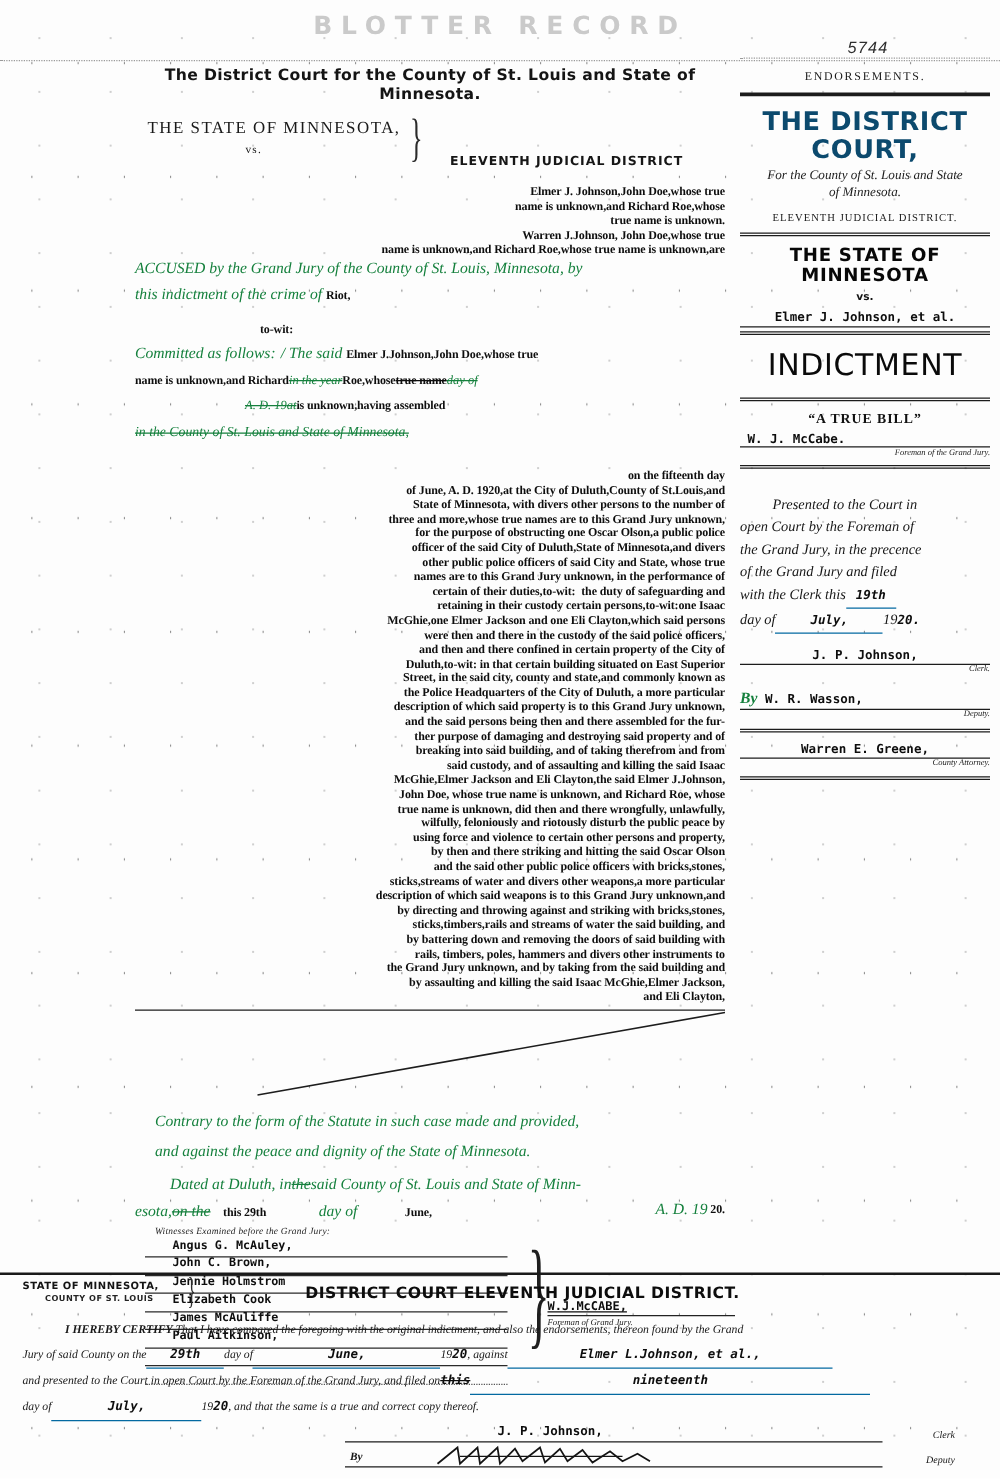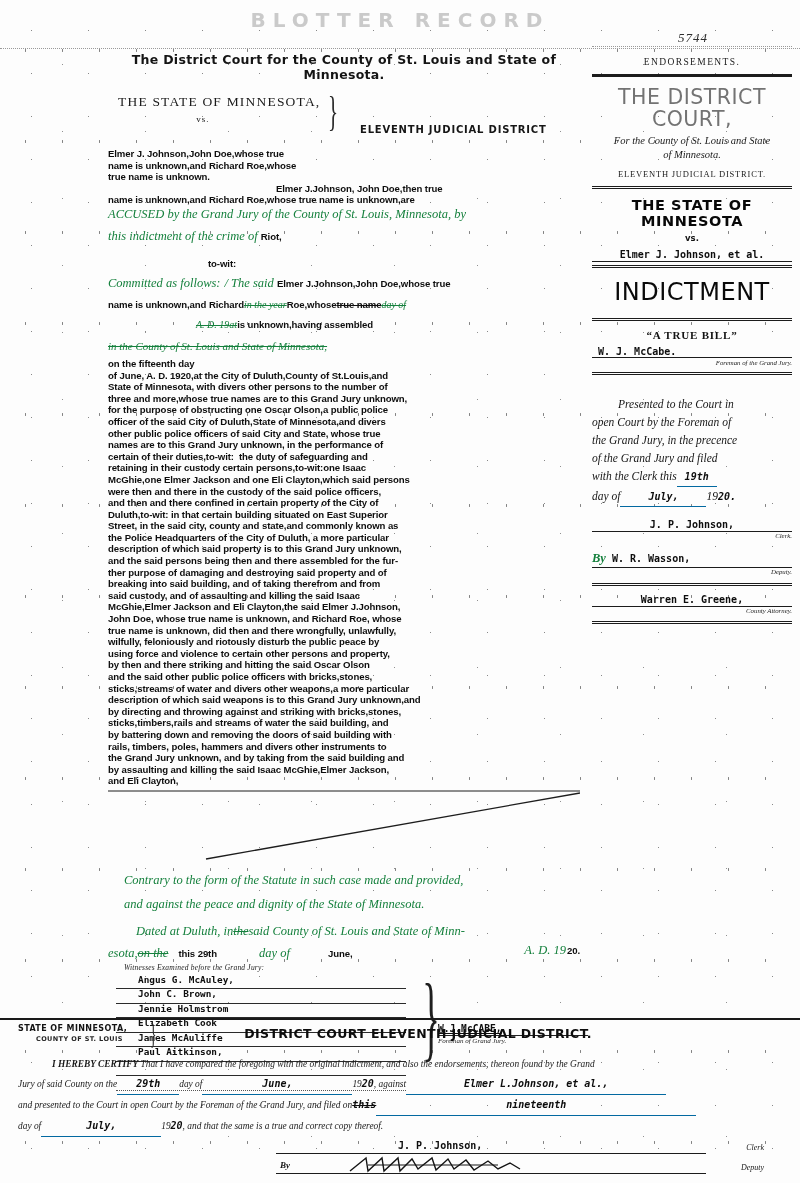--- a/index.html
+++ b/index.html
@@ -66,37 +66,38 @@
     transform:scaleX(.5);
   }
   .jud-district {
     position:absolute; left:252px; top:30px;
     font-family:"DejaVu Sans", sans-serif;
     font-weight:700; font-size:10px; letter-spacing:.8px; color:#161616;
   }
 
   
   .tw {
-    font-family:Liberation Sans, sans-serif;
+    font-family:Liberation Serif, serif;
     font-weight:700; font-size:9.6px; line-height:11.6px;
     color:#0e0e0e; letter-spacing:-0.1px;
     white-space:pre-wrap;
+    text-align:right;
   }
   
   .form-it {
     font-family:"Liberation Serif", serif;
     font-style:italic; font-size:12.5px; color:#15803d;
   }
   .strike { text-decoration:line-through; text-decoration-thickness:1px; }
 
   .defendants { margin-top:2px; }
   .accused-blk { margin-top:1px; }
   .towit-line { margin-top:9px; margin-bottom:2px; }
 
-  .body-block { margin-top:4px; }
+  .body-block { margin-top:21px; }
 
   
   .cancel-area { position:relative; height:76px; margin-top:2px; }
   .cancel-area svg { position:absolute; inset:0; width:100%; height:100%; }
 
   
   .contrary { margin-top:8px;margin-left:16px; }
   .contrary p { margin:0 0 9px 0; }
   .dated-line { position:relative; height:22px; }
 
@@ -136,22 +137,22 @@
     text-align:center; font-family:"Liberation Serif",serif; font-style:italic;
     font-size:13px; color:#333; letter-spacing:2px; height:16px;
   }
   .end-title {
     text-align:center; font-family:"Liberation Serif", serif;
     font-size:9.5px; letter-spacing:1.4px; color:#1a1a1a; margin-top:10px;
   }
   .dbl-rule { border-top:2px solid #1c1c1c; border-bottom:1px solid #1c1c1c; height:3px; margin:7px 0 9px; }
   .thin-dbl { border-top:1px solid #1c1c1c; border-bottom:1px solid #1c1c1c; height:3px; margin:7px 0 8px; }
   .dc-big {
-    text-align:center; font-family:"DejaVu Sans", sans-serif; font-weight:400;
-    font-size:20.5px; letter-spacing:.5px; color:#737373; line-height:22px;
+    text-align:center; font-family:"DejaVu Sans", sans-serif; font-weight:700;
+    font-size:20.5px; letter-spacing:.5px; color:#0c4a6e; line-height:22px;
   }
   .dc-sub {
     text-align:center; font-family:"Liberation Serif", serif; font-style:italic;
     font-size:10.5px; color:#1a1a1a; line-height:14px; margin-top:4px;
   }
   .dc-eleventh {
     text-align:center; font-family:"Liberation Serif", serif;
     font-size:8.5px; letter-spacing:.8px; color:#1a1a1a; margin-top:7px;
   }
   .state-mn {
@@ -248,39 +249,39 @@
 </head>
 <body>
 
 <div class="page">
 
   <div class="speckle"></div>
 
   <div class="faded-title">BLOTTER RECORD</div>
   <div class="dotted-rule" style="top:48px;"></div>
 
-  <div style="position:absolute; left:678px; top:30px; font-family:Liberation Serif, serif; font-style:italic; font-size:13px; color:#2e2e2e; letter-spacing:1px;text-align:right;">5744</div>
+  <div style="position:absolute; left:678px; top:30px; font-family:Liberation Sans, sans-serif; font-style:italic; font-size:13px; color:#2e2e2e; letter-spacing:1px;text-align:right;">5744</div>
 
   <div class="left-col">
 
     <div class="hdr-court">The District Court for the County of St. Louis and State of Minnesota.</div>
 
     <div class="caption-row">
       <div class="state-v">THE STATE OF MINNESOTA,</div>
       <span class="vs-small">vs.</span>
       <div class="brace-big">}</div>
       <div class="jud-district">ELEVENTH JUDICIAL DISTRICT</div>
     </div>
 
     <div class="tw defendants">Elmer J. Johnson,John Doe,whose true
 name is unknown,and Richard Roe,whose
 true name is unknown.</div>
 
     <div class="accused-blk">
-      <div class="tw" style="padding-left:168px; margin-top:-1px;">Elmer J.Johnson, John Doe,then true</div>
+      <div class="tw" style="padding-left:168px; margin-top:-1px;">Warren J.Johnson, John Doe,whose true</div>
       <div class="tw">name is unknown,and Richard Roe,whose true name is unknown,are</div>
       <div class="form-it" style="margin-top:1px;">ACCUSED by the Grand Jury of the County of St. Louis, Minnesota, by</div>
       <div style="margin-top:4px;">
         <span class="form-it">this indictment of the crime of </span><span class="tw">Riot,</span>
       </div>
     </div>
 
     <div class="towit-line" style="padding-left:100px;">
       <span class="tw">to-wit:</span>
     </div>

